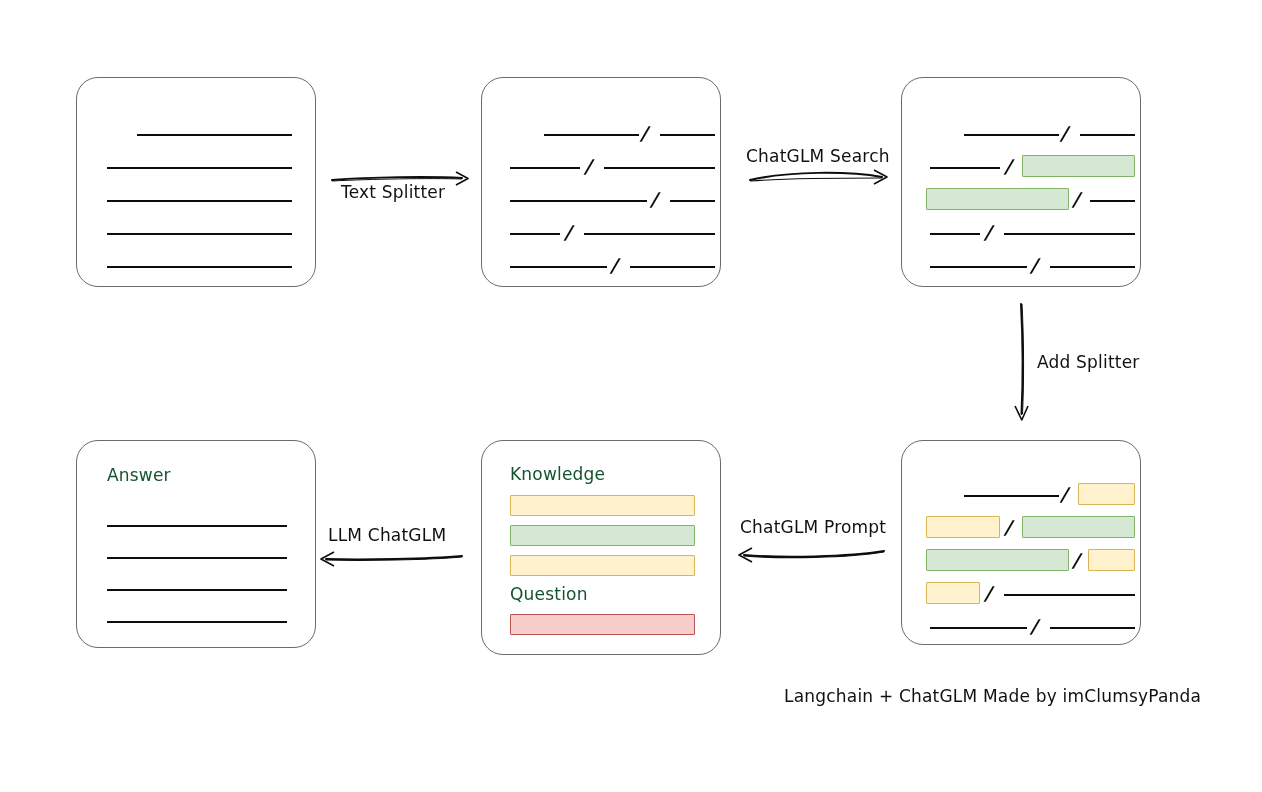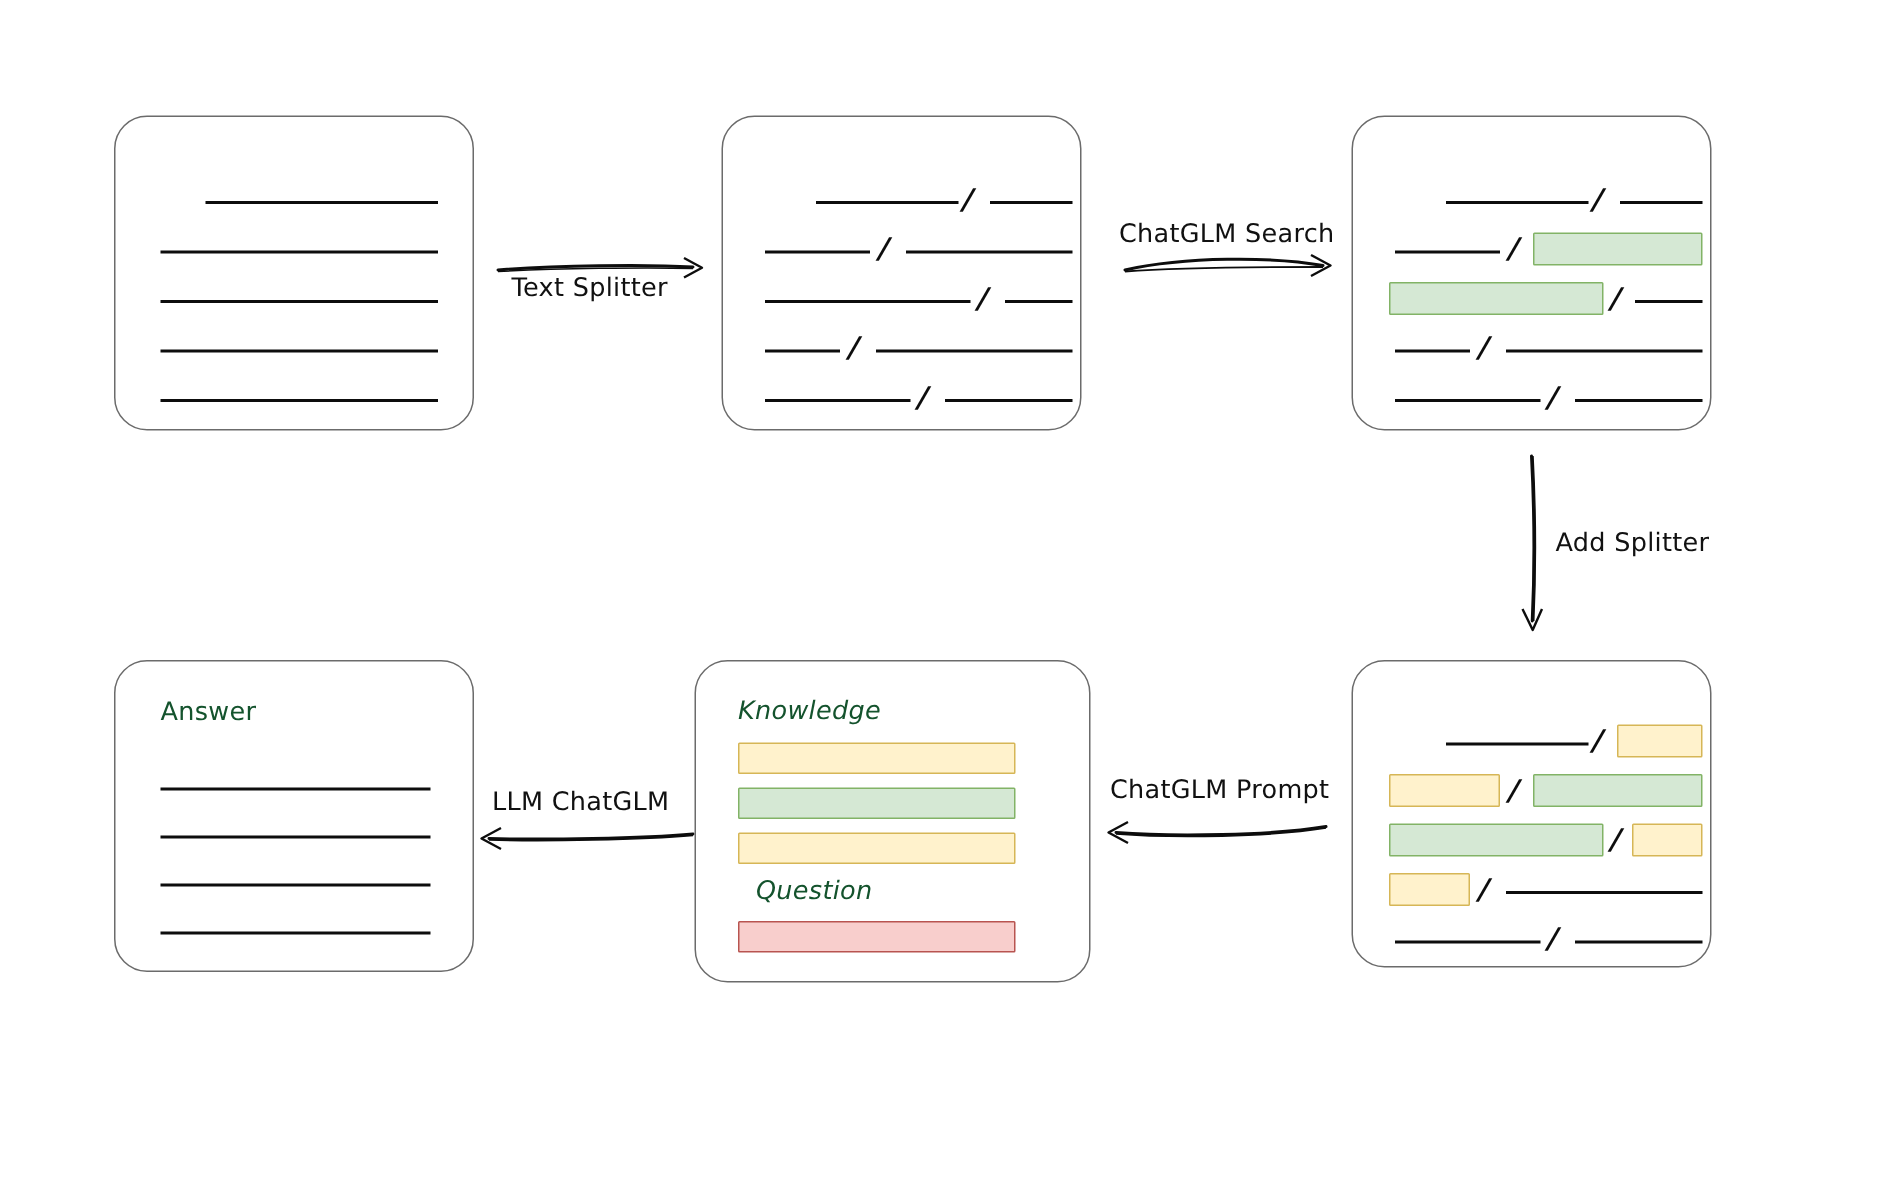--- a/index.html
+++ b/index.html
@@ -250,28 +250,28 @@
 
   <div class="arrowlabel" style="left:328px; top:525px;">LLM ChatGLM</div>
   <div class="arrowwrap" style="left:318px; top:547px;">
     <svg width="146" height="22" viewBox="0 0 146 22">
       <path d="M144,9 C110,12 45,13 8,12" stroke="#0d0d0d" stroke-width="2" fill="none" stroke-linecap="round"></path>
       <path d="M144,10 C110,13 45,14 8,13" stroke="#0d0d0d" stroke-width="1.1" fill="none"></path>
       <path d="M16,5 L3,12 L16,19" stroke="#0d0d0d" stroke-width="1.6" fill="none" stroke-linejoin="round"></path>
     </svg>
   </div>
 
-  <div class="docbox" id="box-prompt" style="left:463px; top:440px; width:264px; height:215px;font-style:italic;">
+  <div class="docbox" id="box-prompt" style="left:481px; top:440px; width:240px; height:215px;">
     <div class="boxlabel" style="left:28px; top:23px;">Knowledge</div>
     <div id="knowledge-bars" style="position:absolute; left:0; top:54px; width:100%;">
         <div class="bar yellow" style="left: 28px; width: 185px; top: 0px;"></div>
         <div class="bar green" style="left: 28px; width: 185px; top: 30px;"></div>
         <div class="bar yellow" style="left: 28px; width: 185px; top: 60px;"></div>
       </div>
-    <div class="boxlabel" style="left:28px; top:143px;margin-left:12px;">Question</div>
+    <div class="boxlabel" style="left:28px; top:143px;">Question</div>
     <div id="question-bars" style="position:absolute; left:0; top:173px; width:100%;">
         <div class="bar red" style="left: 28px; width: 185px; top: 0px;"></div>
       </div>
   </div>
 
   <div class="arrowlabel" style="left:740px; top:517px;">ChatGLM Prompt</div>
   <div class="arrowwrap" style="left:736px; top:543px;">
     <svg width="150" height="22" viewBox="0 0 150 22">
       <path d="M148,8 C112,14 46,15 8,12" stroke="#0d0d0d" stroke-width="2" fill="none" stroke-linecap="round"></path>
       <path d="M148,9 C112,15 46,16 8,13" stroke="#0d0d0d" stroke-width="1.1" fill="none"></path>
@@ -302,14 +302,15 @@
           <div class="seg" style="left: 102px; width: 131px;"></div>
         </div>
         <div class="row" style="top: 132px;">
           <div class="seg" style="left: 28px; width: 97px;"></div>
           <div class="slash" style="left: 130px;">/</div>
           <div class="seg" style="left: 148px; width: 85px;"></div>
         </div>
       </div>
   </div>
 
+  <div class="footer" style="left:784px; top:686px;">Langchain + ChatGLM Made by imClumsyPanda</div>
 
 </div>
 
 </body></html>

